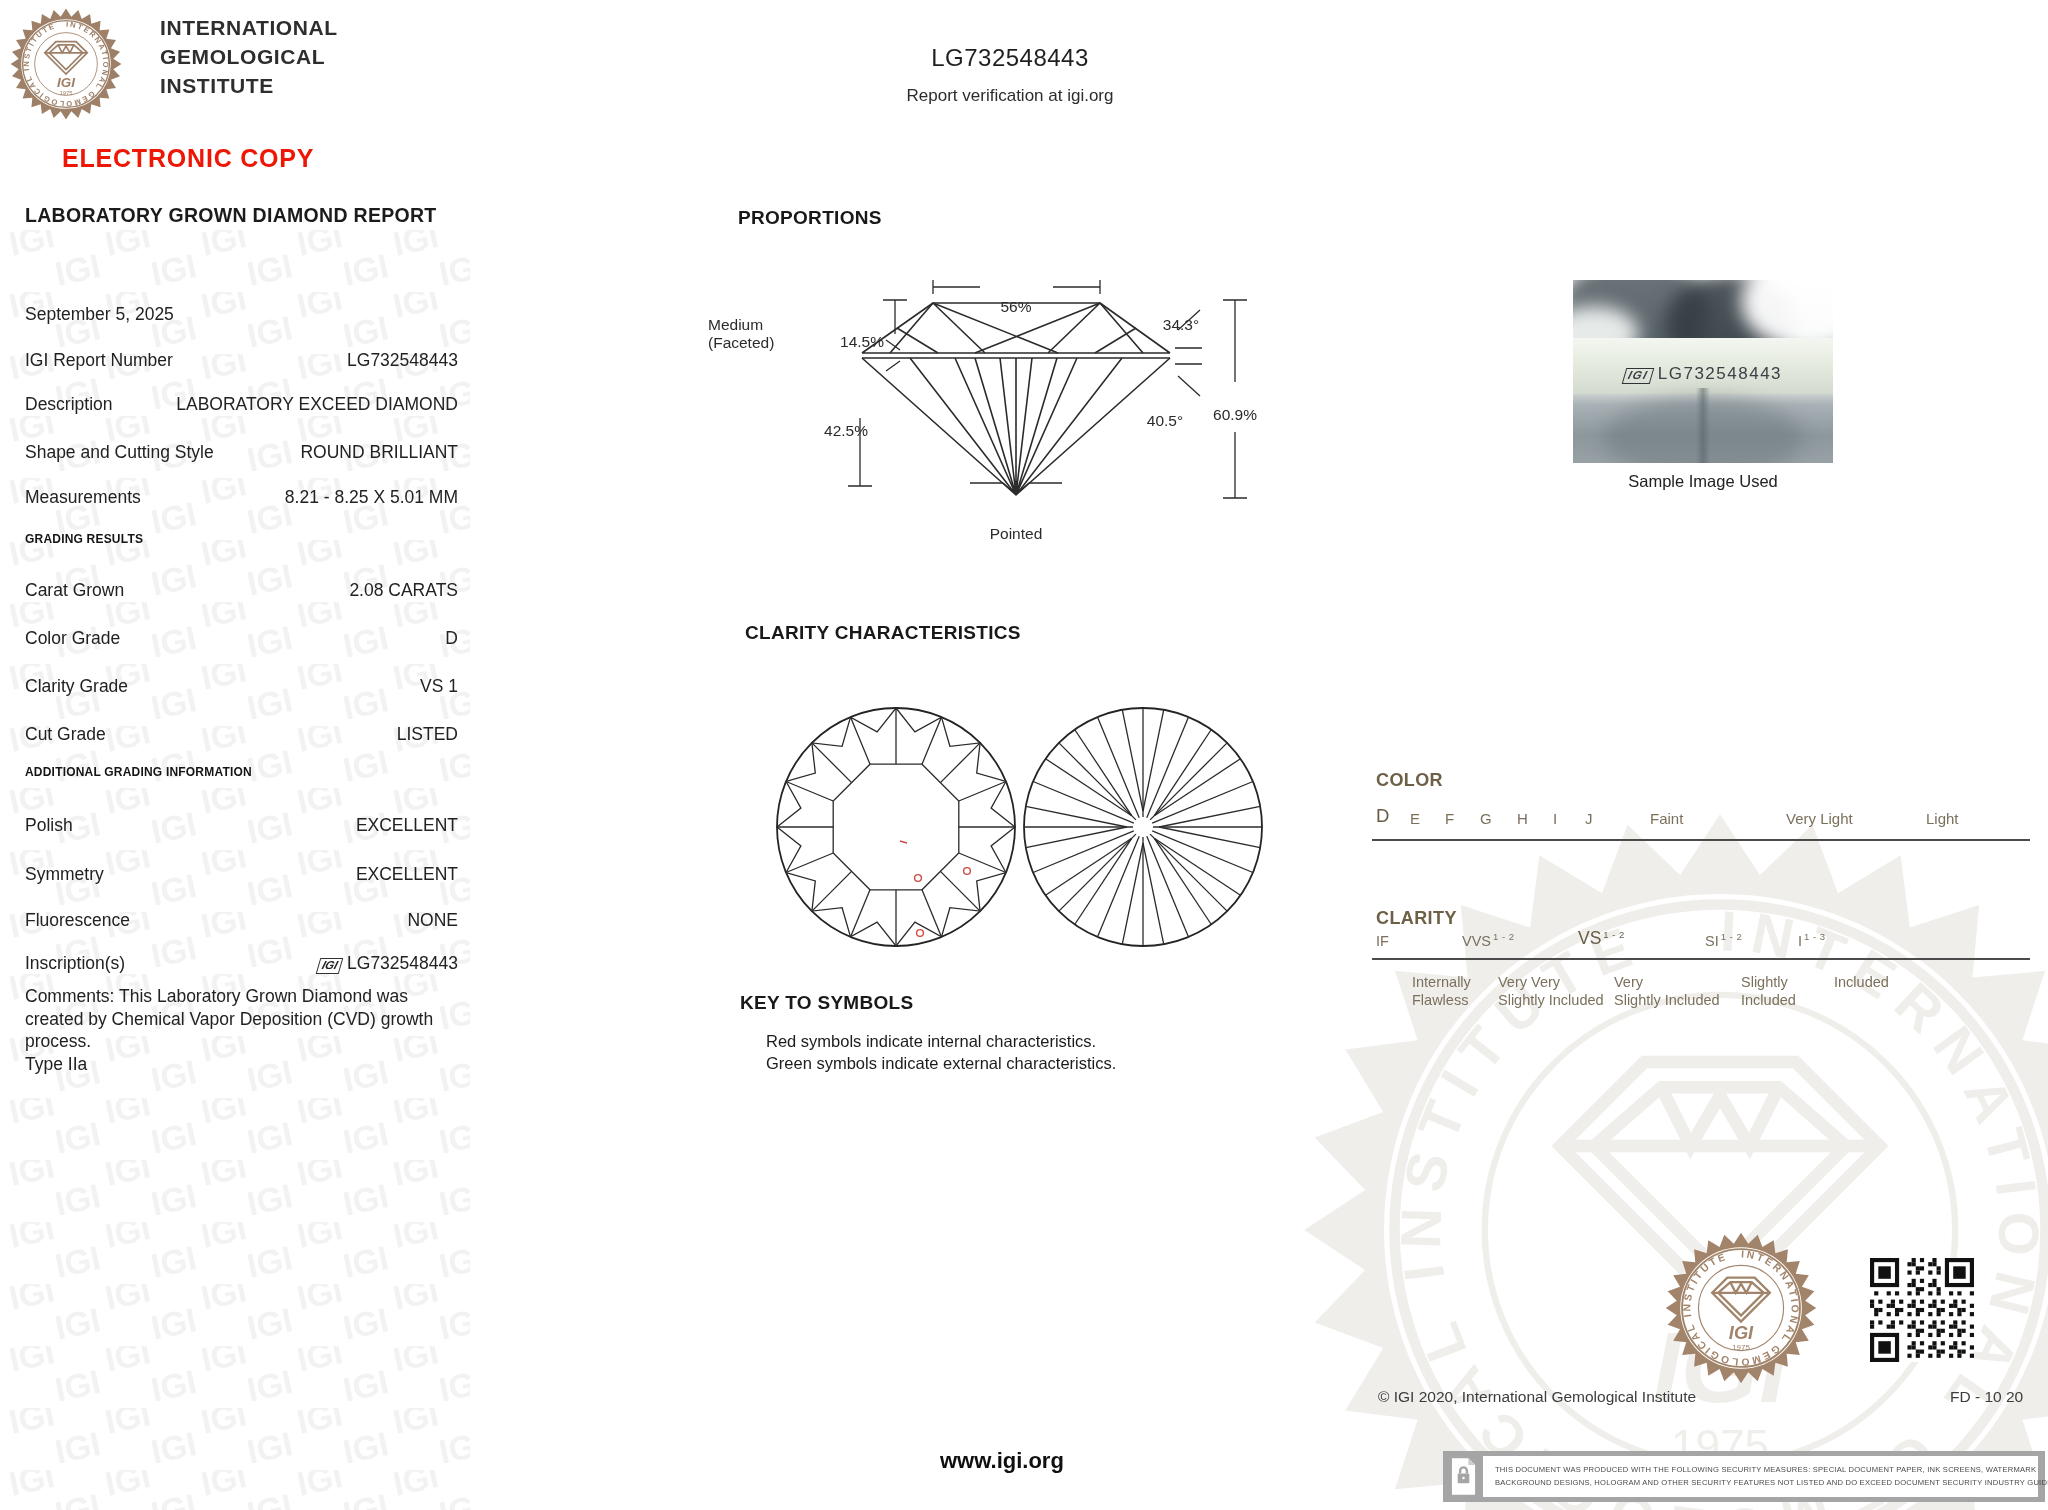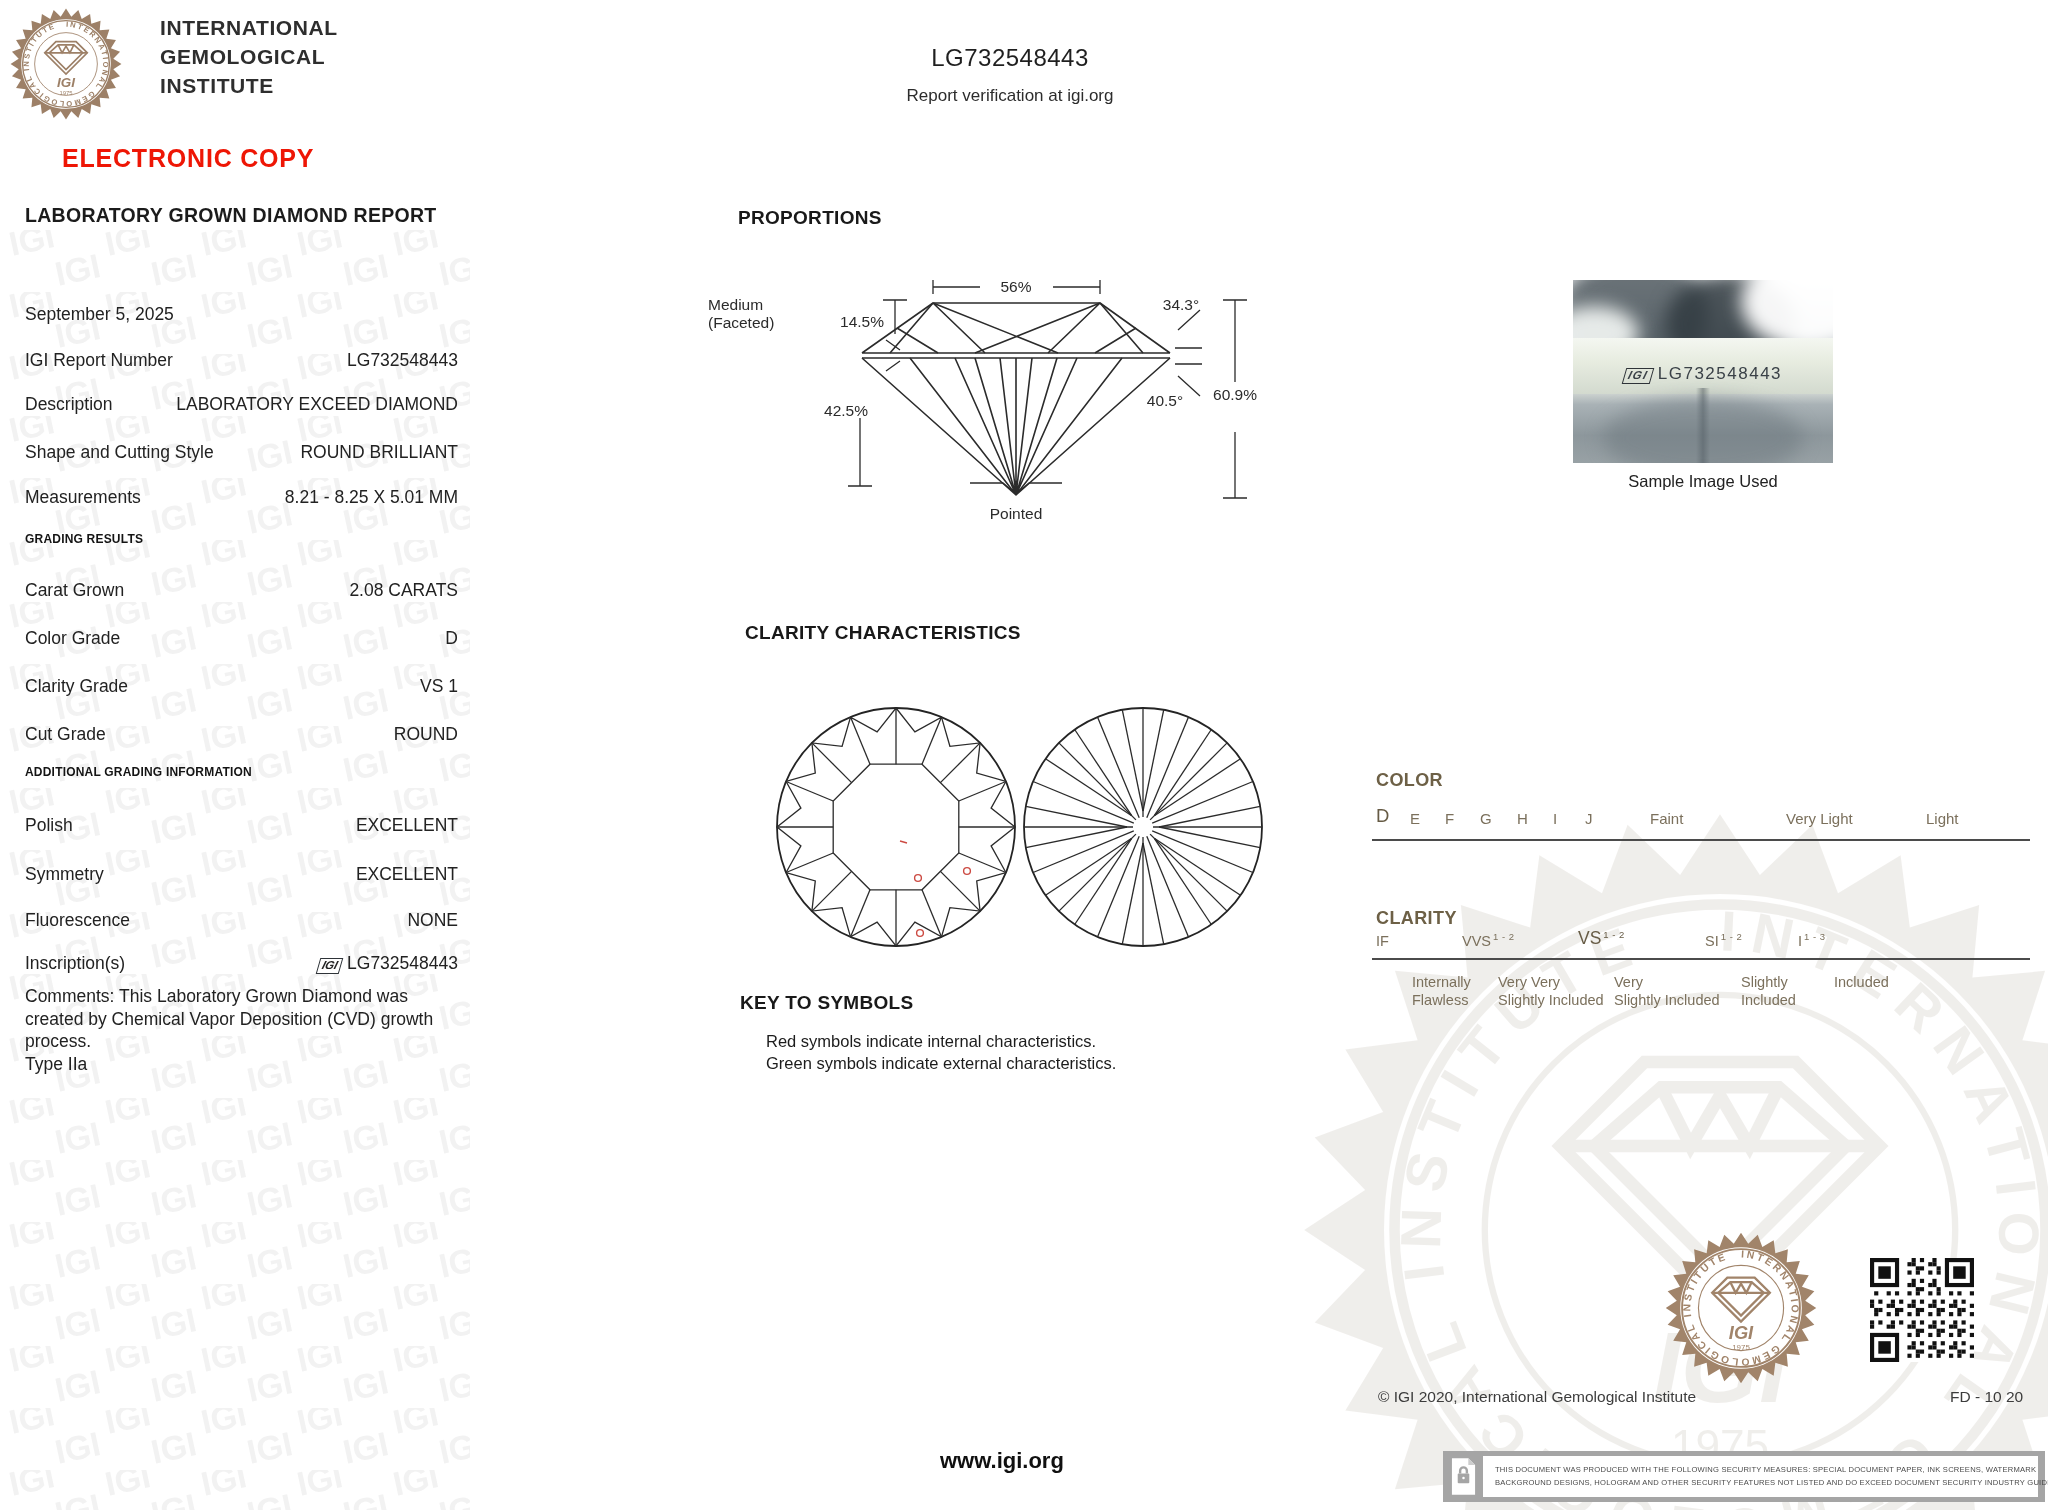--- a/index.html
+++ b/index.html
@@ -22,21 +22,21 @@
   .rrow .val{position:absolute;right:4px;text-align:right;white-space:nowrap;}
   .rhead{position:absolute;left:15px;font-size:12px;font-weight:700;color:#141414;letter-spacing:.2px;}
   .comments{position:absolute;left:25px;top:985px;width:446px;font-size:17.5px;line-height:22.5px;color:#222;}
   .igi-glyph{display:inline-block;border:1.5px solid #2e3338;transform:skewX(-16deg);
              font-size:11.5px;font-weight:700;font-style:italic;padding:0 3px 1px 3px;margin-right:6px;line-height:13px;}
   
   .sec-head{position:absolute;font-size:19px;font-weight:700;letter-spacing:.3px;color:#191919;}
   .prop-svg{position:absolute;left:840px;top:270px;width:440px;height:260px;}
   .prop-svg path{stroke:#2b2b2b;fill:none;stroke-width:1.6px;stroke-linejoin:round;}
   .prop-svg path.dim{stroke-width:1.3px;}
-  .plabel{position:absolute;font-size:15.5px;color:#2b2b2b;}
+  .plabel{position:absolute;font-size:15.5px;color:#2b2b2b;margin-top:20px;}
   .pl-c{text-align:center;}
   .pl-r{text-align:right;}
   
   .circ-svg{position:absolute;width:248px;height:248px;}
   .circ-svg .outline{fill:none;stroke:#242424;stroke-width:1.8px;}
   .plot{fill:none;stroke:#2b2b2b;stroke-width:1.3px;}
   .keyline{position:absolute;left:766px;width:520px;font-size:16.5px;color:#1c1c1c;}
   
   .photo{position:absolute;left:1573px;top:280px;width:260px;height:183px;overflow:hidden;
          background:linear-gradient(180deg,#f4f6f7 0%,#c9d0d4 20%,#9aa4a9 36%,#e9ede8 45%,#e4e8e1 58%,#a9b2b6 68%,#8d979c 85%,#98a1a5 100%);}
@@ -154,21 +154,21 @@
     <div class="rrow" style="top:628px">
       <span class="lab">Color Grade</span>
       <span class="val">D</span>
       </div>
     <div class="rrow" style="top:676px">
       <span class="lab">Clarity Grade</span>
       <span class="val">VS 1</span>
       </div>
     <div class="rrow" style="top:724px">
       <span class="lab">Cut Grade</span>
-      <span class="val">ROUND</span>
+      <span class="val">LISTED</span>
       </div>
 
     <div class="rhead" style="top:765px">ADDITIONAL GRADING INFORMATION</div>
 
     <div class="rrow" style="top:815px">
       <span class="lab">Polish</span>
       <span class="val">EXCELLENT</span>
       </div>
     <div class="rrow" style="top:864px">
       <span class="lab">Symmetry</span>

